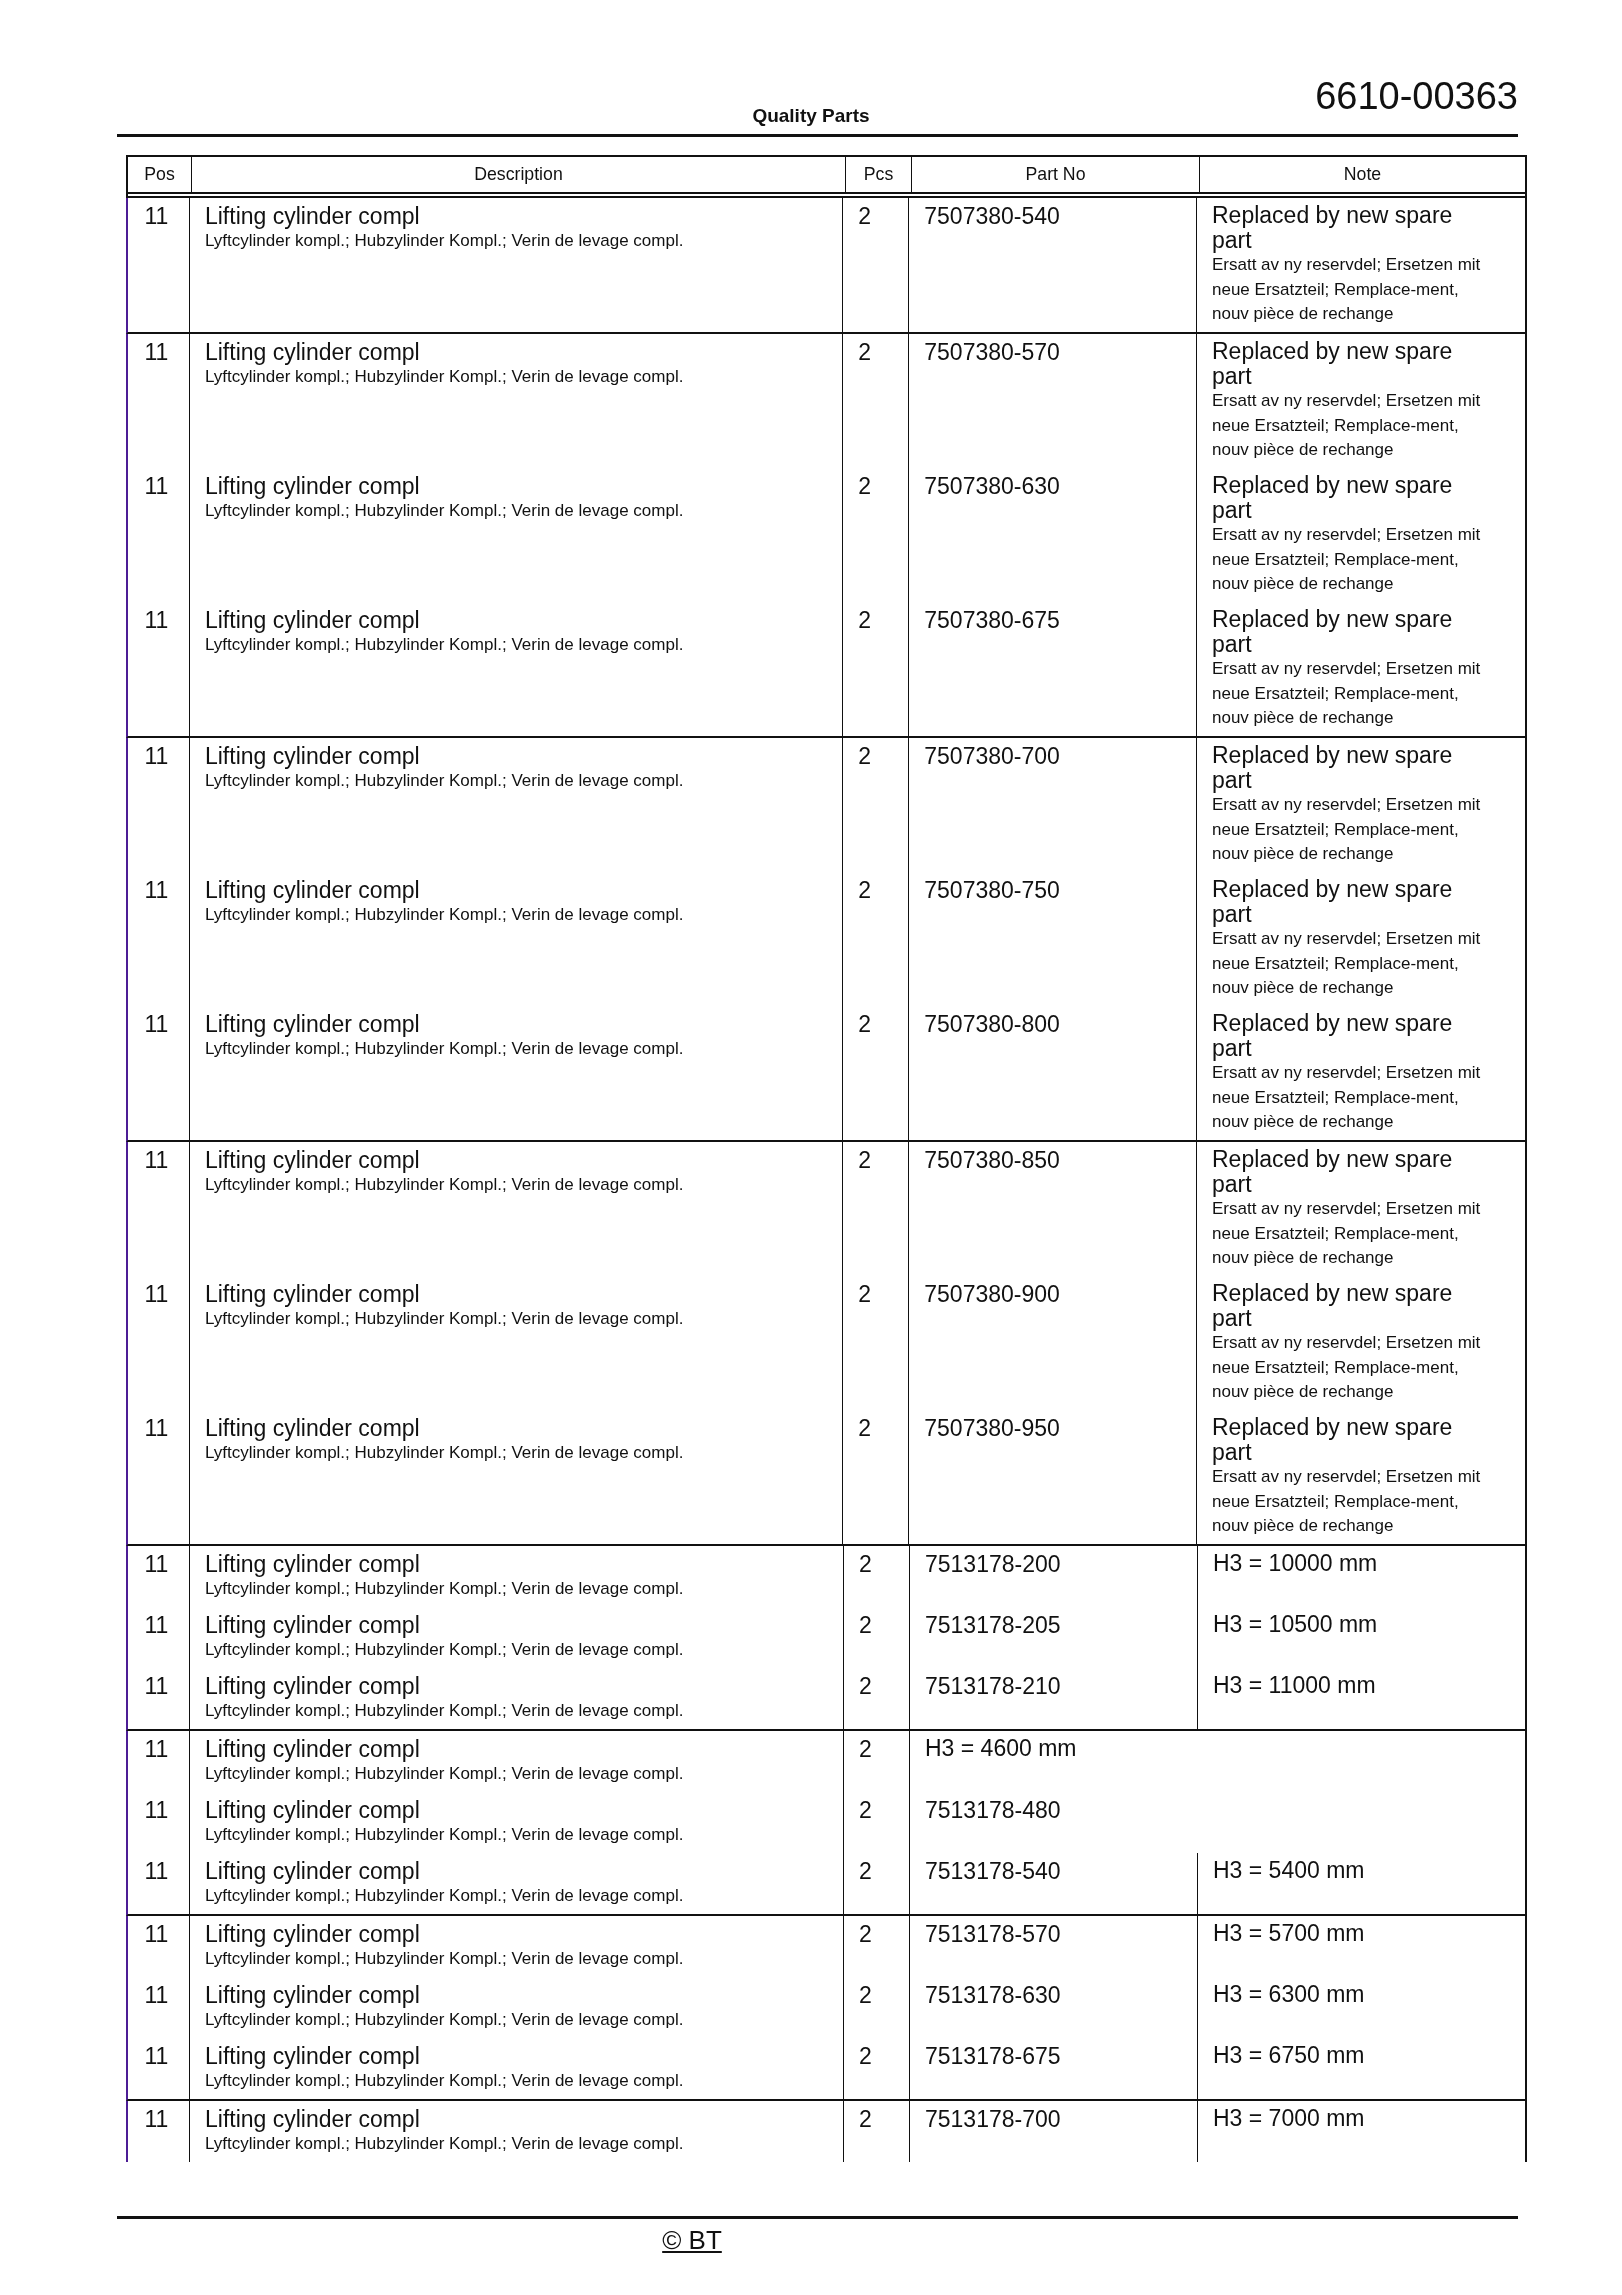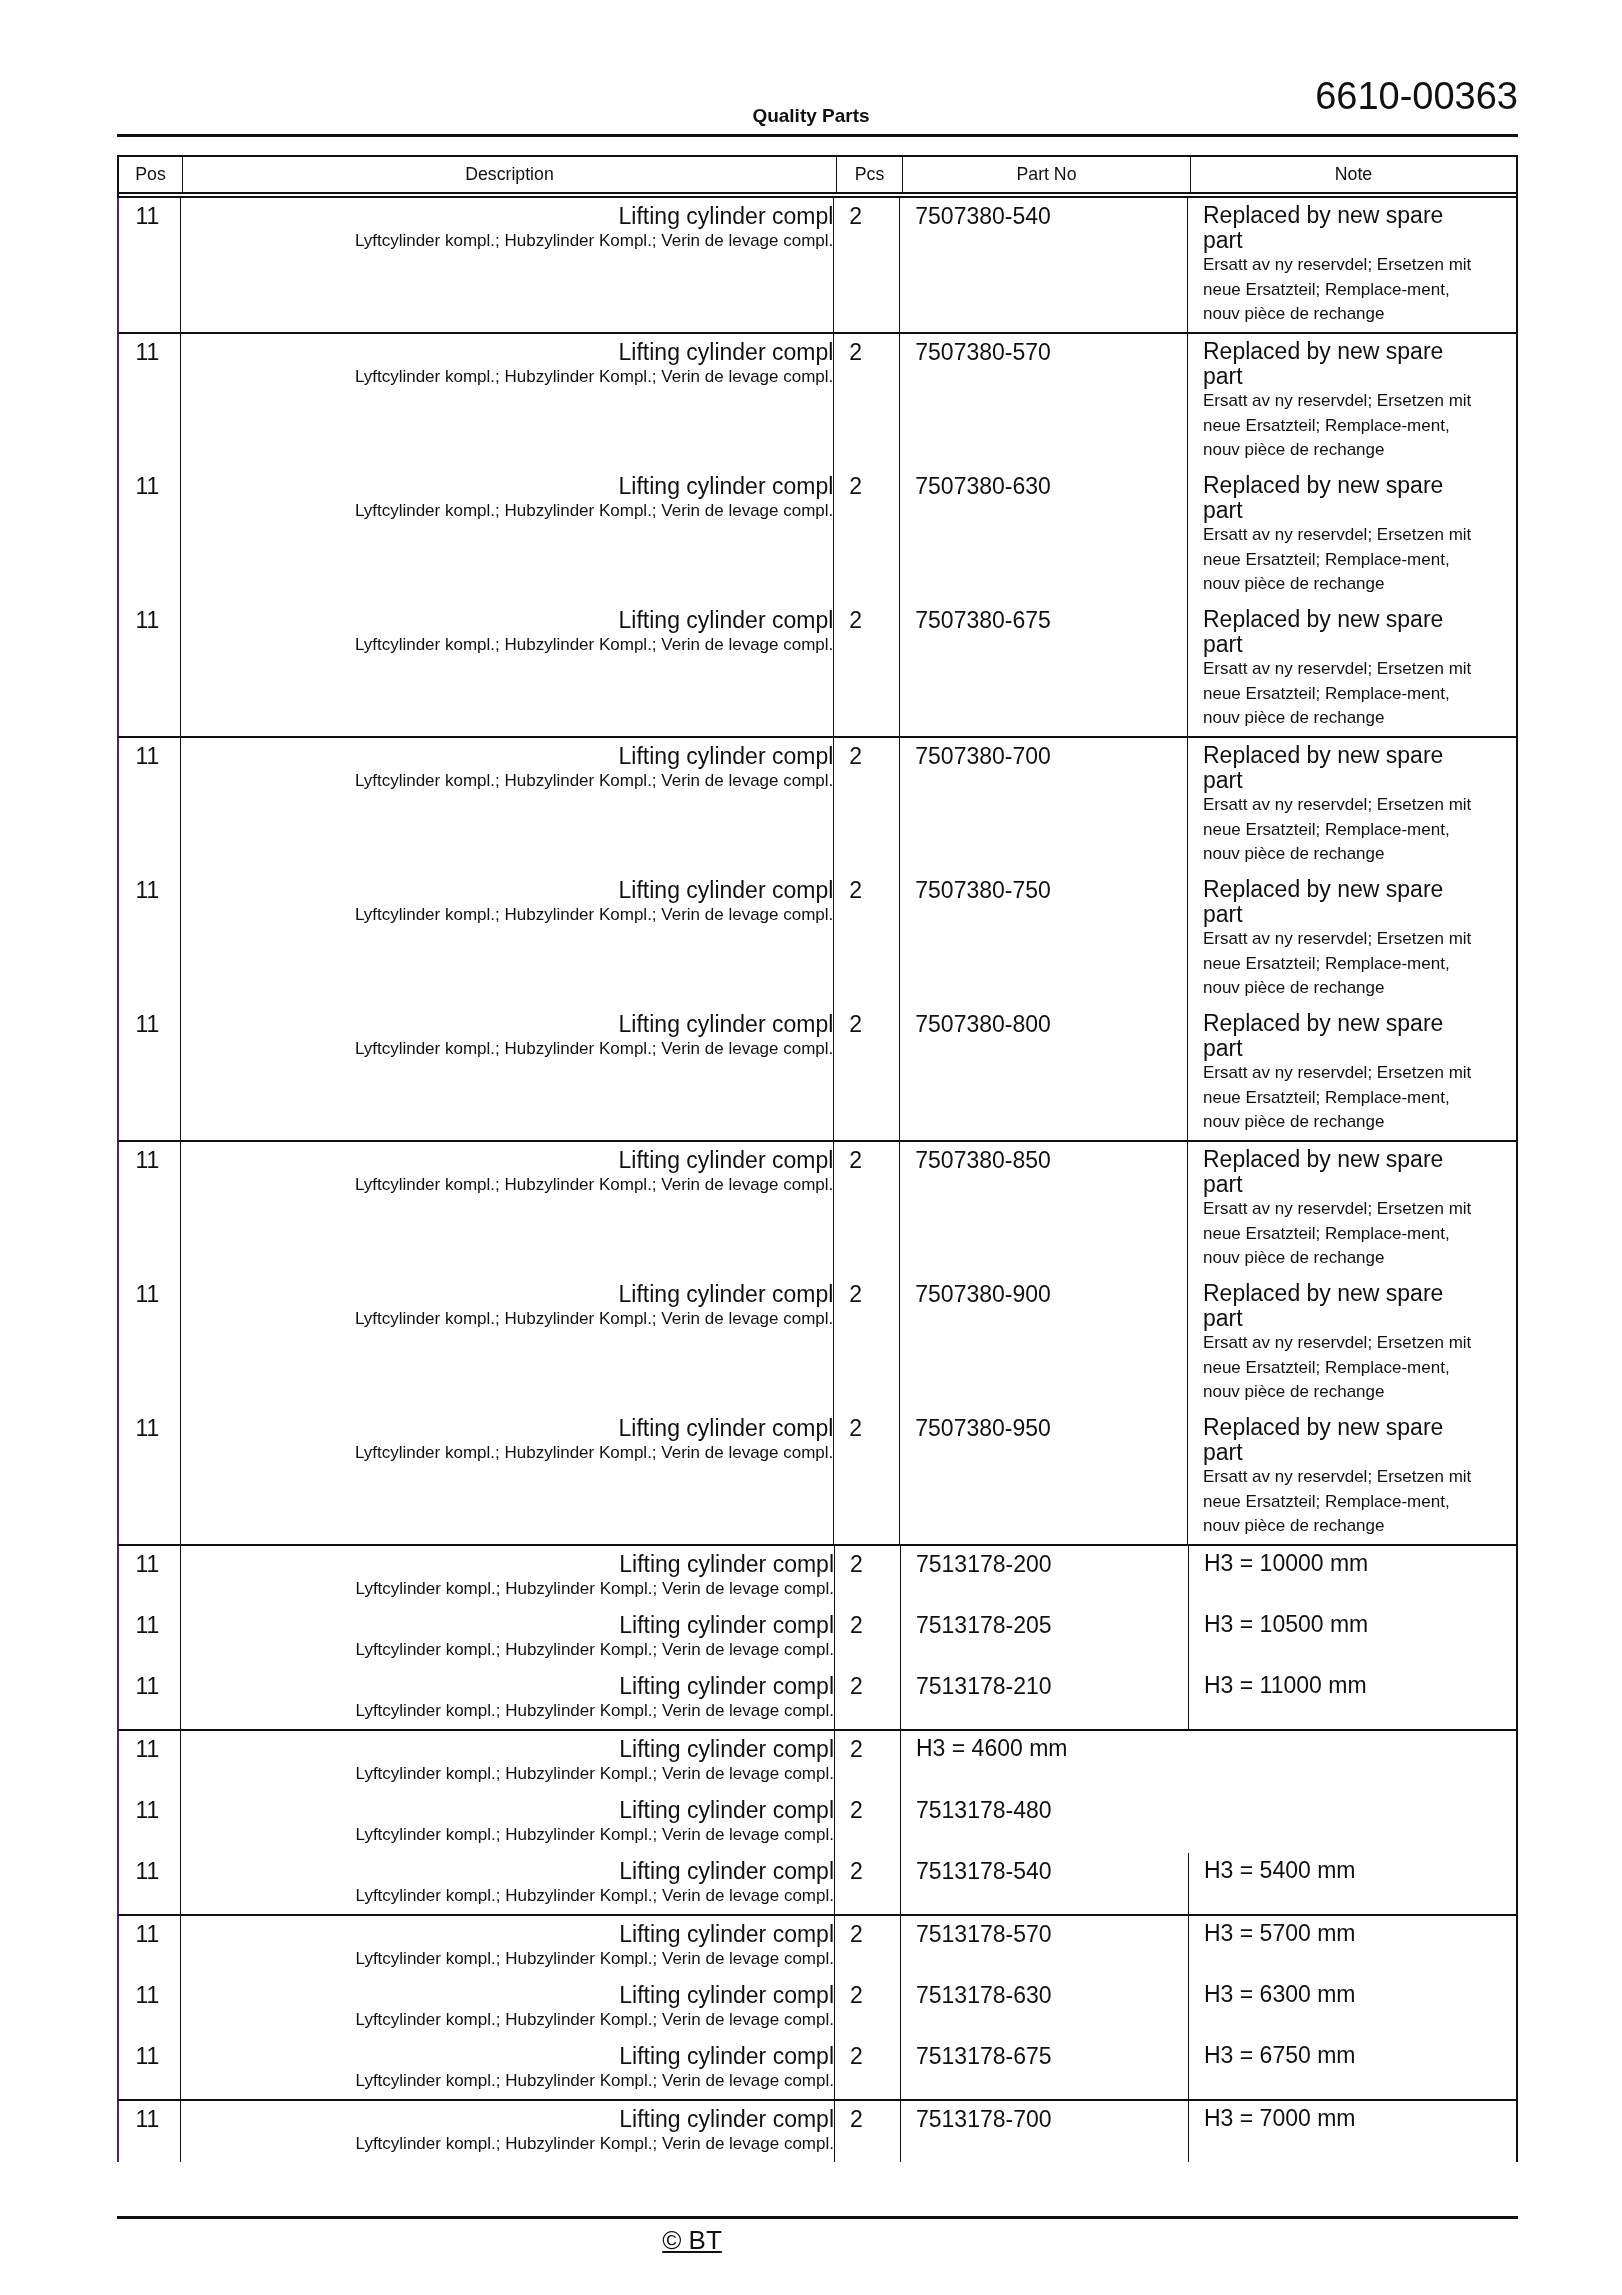--- a/index.html
+++ b/index.html
@@ -1,26 +1,26 @@
 <!DOCTYPE html>
 <html style="font-size:11px"><head>
 <meta charset="utf-8">
 <style>
   html,body{margin:0;padding:0;background:#fff;}
   body{width:1622px;height:2295px;position:relative;overflow:hidden;font-family:"Liberation Sans",sans-serif;color:#111;}
   .doc-number{position:absolute;right:104px;top:76px;font-size:38px;line-height:41px;}
   .doc-title{position:absolute;left:0;width:1622px;top:101px;text-align:center;font-size:19px;font-weight:bold;line-height:30px;}
   .top-rule{position:absolute;left:117px;width:1401px;top:134px;height:2.7px;background:#111;}
-  .table{position:absolute;left:117px;top:155px;width:1401px;}
+  .table{position:absolute;left:126px;top:155px;width:1401px;}
   .hdr{display:flex;height:37px;border:2px solid #111;border-bottom:none;box-sizing:border-box;}
   .hdr-bottom{height:5.5px;border-left:2px solid #111;border-right:2px solid #111;border-top:2px solid #111;border-bottom:2px solid #111;box-sizing:border-box;}
   .hc{font-size:17.7px;display:flex;align-items:center;justify-content:center;box-sizing:border-box;border-right:1.4px solid #111;}
   .hc:last-child{border-right:none;}
   .c-pos{width:64px;}
-  .c-desc{width:654px;text-align:right;}
+  .c-desc{width:654px;}
   .c-pcs{width:66px;}
   .c-part{width:288px;}
   .c-note{flex:1;}
   .group{border-left:2px solid #4c1d95;border-right:2px solid #111;border-bottom:2px solid #111;box-sizing:border-box;}
   .group.last{border-bottom:none;}
   .row{display:flex;}
   .cell{box-sizing:border-box;border-right:1.4px solid #111;padding:5.5px 0 0 15px;}
   .cell:last-child{border-right:none;}
   .row .c-pos{width:62px;}
   .tall{height:134px;}

